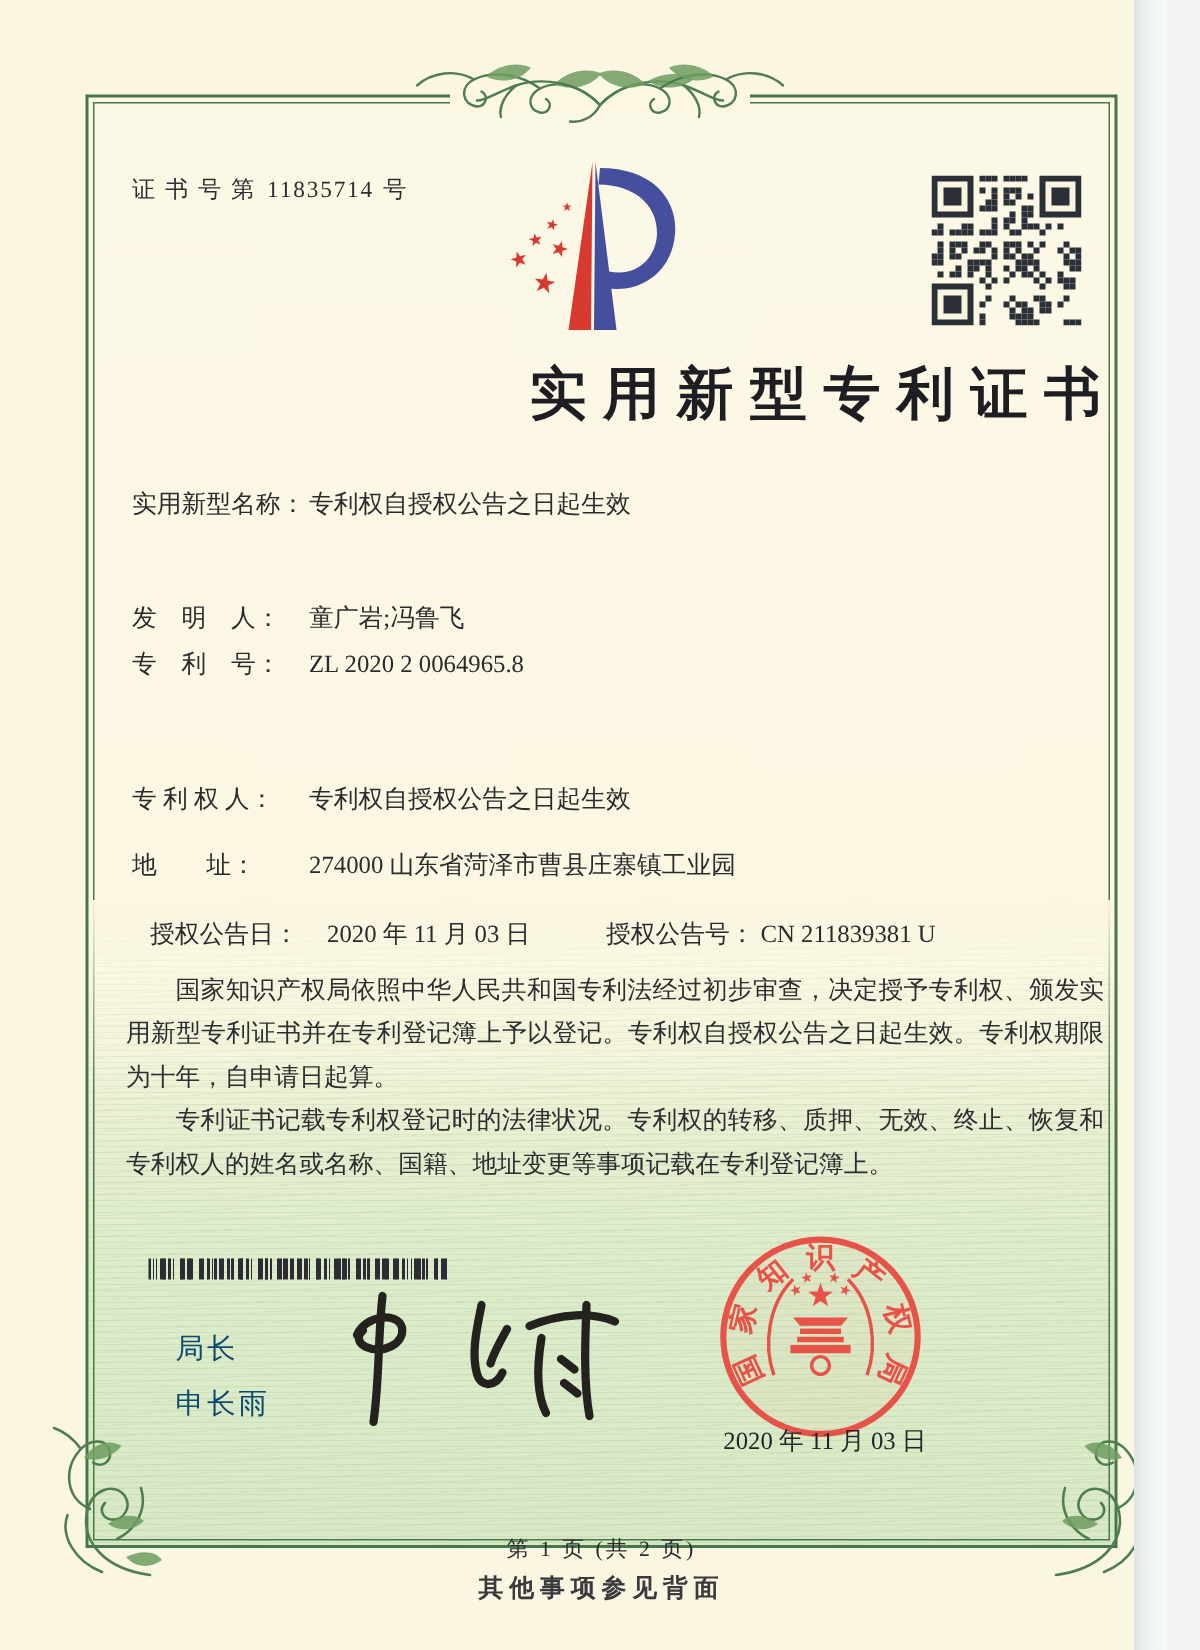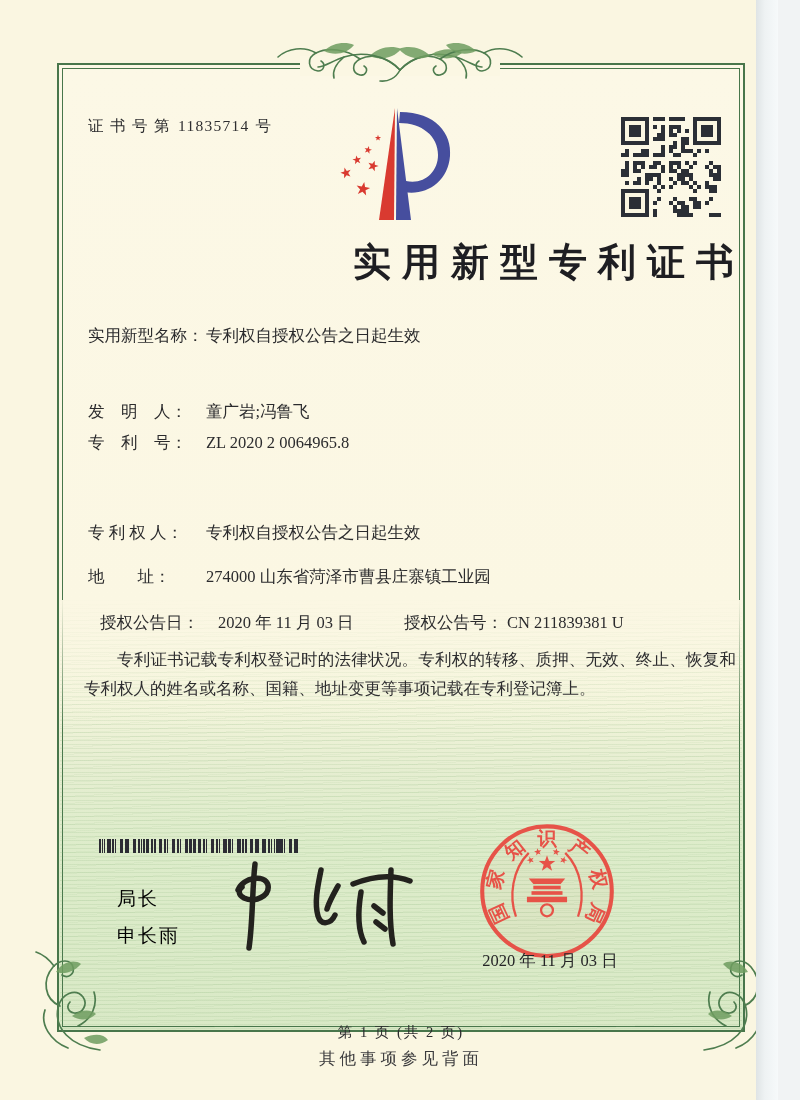--- a/index.html
+++ b/index.html
@@ -47,32 +47,32 @@
   .body-text { position:absolute; left:84px; top:645px; width:652px;
                font-size:16.5px; line-height:29px; color:#2d2d2f; text-align:justify; }
   .body-text p { text-indent:2em; }
 
   .barcode { position:absolute; left:99px; top:839px; width:202px; height:14px;
     background:
       repeating-linear-gradient(90deg,#2c2c34 0 2px, rgba(0,0,0,0) 2px 3px, #2c2c34 3px 4px, rgba(0,0,0,0) 4px 8px, #2c2c34 8px 11px, rgba(0,0,0,0) 11px 13px),
       repeating-linear-gradient(90deg, rgba(0,0,0,0) 0 5px, #2c2c34 5px 6px, rgba(0,0,0,0) 6px 10px, #2c2c34 10px 12px, rgba(0,0,0,0) 12px 17px); }
 
   .director { position:absolute; left:117px; top:886px; font-family:"Liberation Sans", sans-serif;
-              font-size:19px; color:#000000; letter-spacing:2px; }
+              font-size:19px; color:#0c4a6e; letter-spacing:2px; }
   .director div { margin-bottom:11px; }
   .signature { position:absolute; left:225px; top:850px; width:192px; height:106px; }
 
   .seal { position:absolute; left:474px; top:820px; width:146px; height:146px; opacity:0.92; }
   .seal-date { position:absolute; left:462px; top:950px; width:176px; text-align:center;
                font-size:16.5px; color:#252527; white-space:nowrap; }
 
   .footer-page { position:absolute; left:57px; top:1003px; width:688px; text-align:center;
                  font-size:14.5px; letter-spacing:2px; color:#2c2c2e;margin-top:20px; }
   .back-note { position:absolute; left:57px; top:1048px; width:688px; text-align:center;
-               font-size:16.5px; letter-spacing:4px; color:#3a3a3c; }
+               font-size:16.5px; letter-spacing:4px; color:#3a3a3c;font-weight:bold; }
 </style>
 </head>
 <body>
 
 <div class="page">
 
   <div class="frame">
     <div class="frame-inner"></div>
   </div>
   <div class="green-texture"></div>
@@ -345,20 +345,21 @@
   </div>
   <div class="row r6">
     <span class="lbl">地　　址：</span><span class="val">274000 山东省菏泽市曹县庄寨镇工业园</span>
   </div>
   <div class="row r7">
     <span class="lbl">授权公告日：</span><span class="val">2020 年 11 月 03 日</span>
     <span class="pair2"><span>授权公告号：</span><span class="val">CN 211839381 U</span></span>
   </div>
 
   <div class="body-text">
+    <p>国家知识产权局依照中华人民共和国专利法经过初步审查，决定授予专利权、颁发实用新型专利证书并在专利登记簿上予以登记。专利权自授权公告之日起生效。专利权期限为十年，自申请日起算。</p>
     <p>专利证书记载专利权登记时的法律状况。专利权的转移、质押、无效、终止、恢复和专利权人的姓名或名称、国籍、地址变更等事项记载在专利登记簿上。</p>
   </div>
 
   <div class="barcode"></div>
 
   <div class="director">
     <div>局长</div>
     <div>申长雨</div>
   </div>
 

